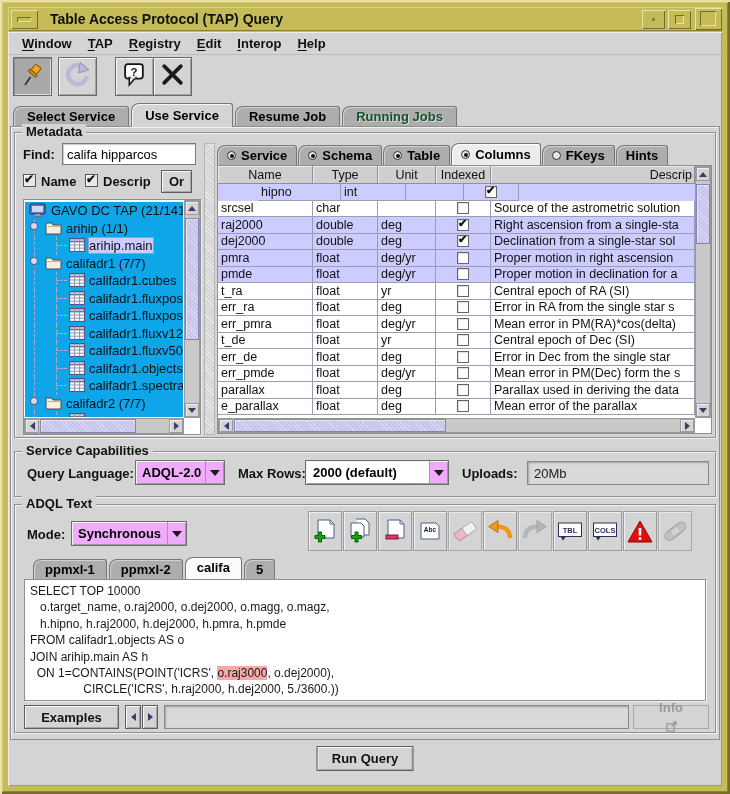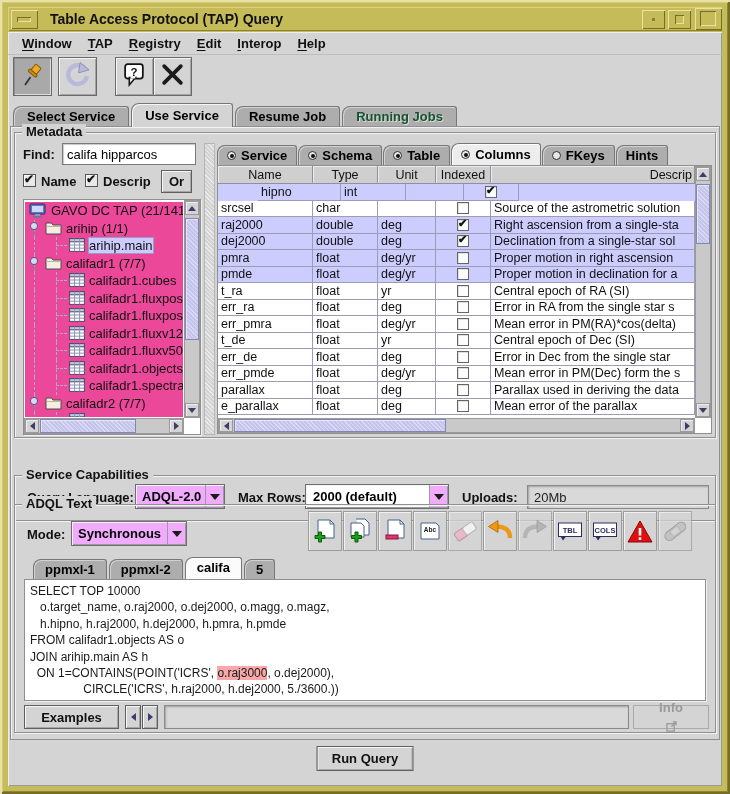--- a/index.html
+++ b/index.html
@@ -76,21 +76,21 @@
             box-shadow: inset 1px 1px 0 #efefef; display:flex; align-items:center; justify-content:center; }
   .arrow-up::after { content:''; border:4px solid transparent; border-bottom:5px solid #3c3c6e; margin-top:-4px; }
   .arrow-dn::after { content:''; border:4px solid transparent; border-top:5px solid #3c3c6e; margin-bottom:-4px; }
   .arrow-lf::after { content:''; border:4px solid transparent; border-right:5px solid #3c3c6e; margin-left:-4px; }
   .arrow-rt::after { content:''; border:4px solid transparent; border-left:5px solid #3c3c6e; margin-right:-4px; }
   .thumb { position:absolute; background:#c5c5ec; border:1px solid #8585b5;
            background-image:repeating-linear-gradient(45deg,#d9d9f6 0 1px,transparent 1px 3px);
            box-shadow: inset 1px 1px 0 #e6e6fa; }
   
   .scrollpane { position:absolute; border:1px solid #8f8f8f; background:#fff; box-shadow:1px 1px 0 #f0f0f0; }
-  #tree { position:absolute; left:1px; top:2px; right:17px; bottom:17px; overflow:hidden; background:#ec4899; }
+  #tree { position:absolute; left:1px; top:2px; right:17px; bottom:17px; overflow:hidden; background:#0ea5e9; }
   .trow { position:relative; height:17.5px; }
   .trow .ticon { position:absolute; top:1px; }
   .trow .exp { position:absolute; left:3px; top:1px; }
   .gvr { position:absolute; left:9px; top:0; height:100%; border-left:1px dashed #aaaacf; }
   .gvc { position:absolute; left:31px; top:0; height:100%; border-left:1px dashed #aaaacf; }
   .gh  { position:absolute; left:31px; top:8px; width:11px; border-top:1px dashed #aaaacf; }
   .d0 .ticon { left:4px; }  .d0 .tlab { left:26px; }
   .d1 .ticon { left:20px; } .d1 .tlab { left:41px; }
   .d2 .ticon { left:44px; } .d2 .tlab { left:64px; }
   .tlab { position:absolute; top:1px; font-size:13px; color:#111; white-space:nowrap; }
@@ -562,21 +562,21 @@
           </div>
           <div class="sb" style="left:0; right:16px; bottom:0; height:15px;">
             <div class="sb-btn arrow-lf" style="left:0; top:0; height:13px;"></div>
             <div class="thumb" style="left:15px; top:0; width:212px; height:13px;"></div>
             <div class="sb-btn arrow-rt" style="right:0; top:0; height:13px;"></div>
           </div>
         </div>
       </div>
     </div>
 
-    <div class="group" style="left:6px; top:419px; width:702px; height:46px;margin-top:24px;">
+    <div class="group" style="left:6px; top:419px; width:702px; height:46px;">
       <div class="group-title">Service Capabilities</div>
       <div class="blabel" style="left:12px; top:14px;">Query Language:</div>
       <div class="combo" style="left:120px; top:8px; width:90px; height:25px;">
         <div class="val">ADQL-2.0</div>
         <div class="arr"></div>
       </div>
       <div class="blabel" style="left:223px; top:14px;">Max Rows:</div>
       <div class="combo white" style="left:290px; top:8px; width:144px; height:25px;">
         <div class="val">2000 (default)</div>
         <div class="arr"></div>

